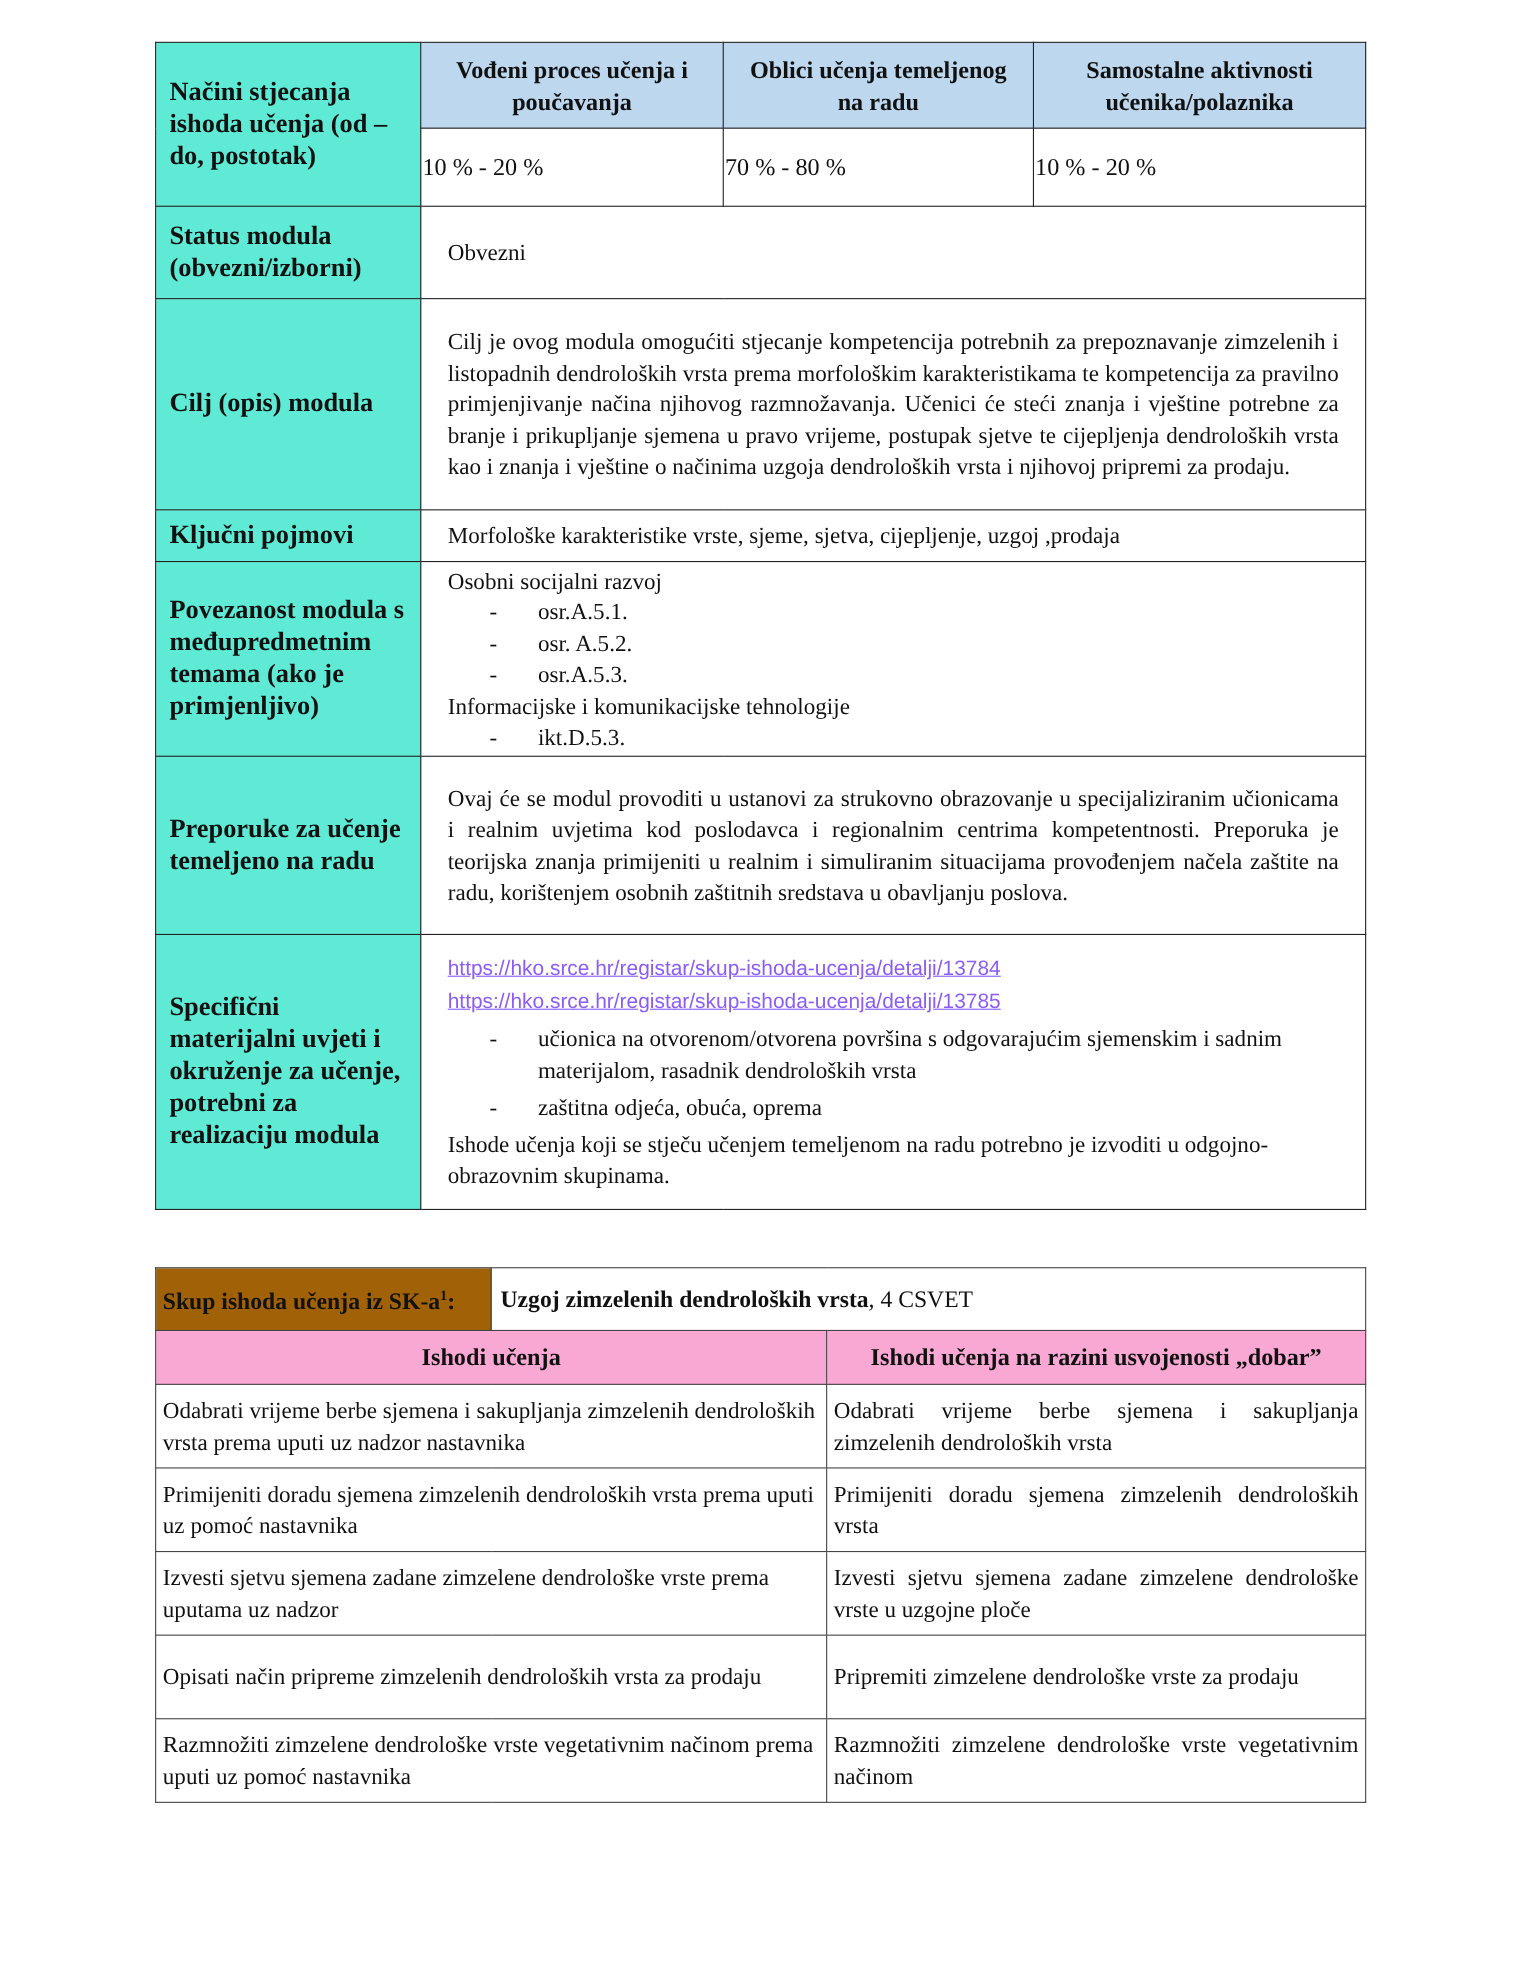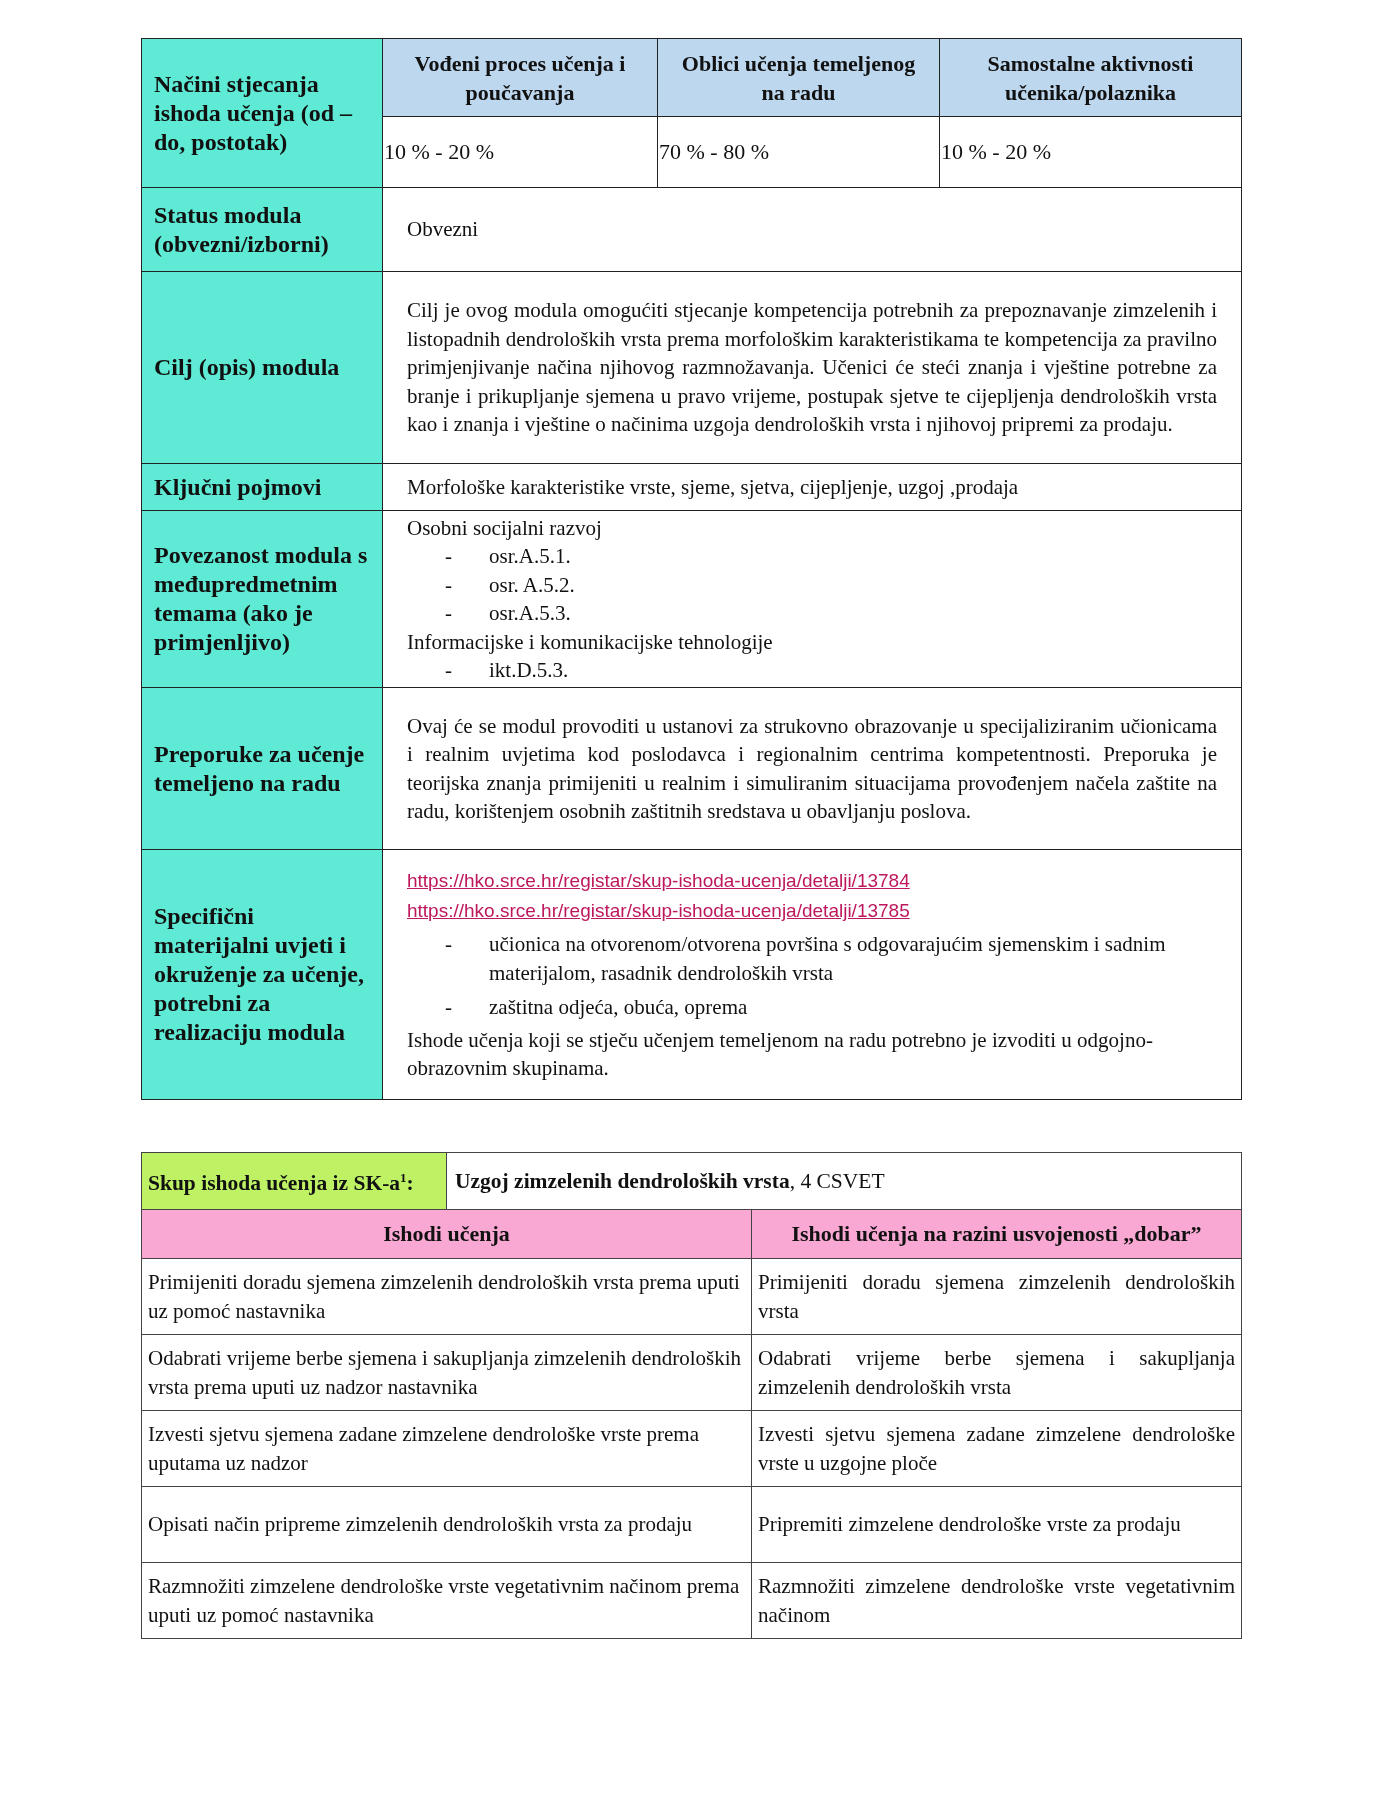--- a/index.html
+++ b/index.html
@@ -15,24 +15,24 @@
   .t1 .lab {
     background: #5eead4; font-weight: bold; padding: 4px 12px; font-size: 24px; line-height: 29px;
   }
   .t1 .hdr { background: #BDD7EE; font-weight: bold; text-align: center; padding: 6px 10px; font-size: 22px; line-height: 29px; margin-top: 40px; }
   .t1 .pct { height: 68px; font-size: 22px; }
   .t1 .val { padding: 6px 24px; }
   .just { text-align: justify; }
   .dash-list { list-style: none; margin: 0; padding: 0 0 0 38px; }
   .dash-list li { position: relative; padding-left: 44px; }
   .dash-list li::before { content: "-"; position: absolute; left: 0; }
-  a.link { color: #be185d; text-decoration: underline; font-family: "Liberation Sans", "DejaVu Sans", sans-serif; font-size: 19px; display: block; line-height: 30px; }
+  a.link { color: #8b5cf6; text-decoration: underline; font-family: "Liberation Sans", "DejaVu Sans", sans-serif; font-size: 19px; display: block; line-height: 30px; }
   .t2 { top: 1152px; width: 1100px; }
   .t2 td { border: 1.5px solid #444; padding: 6px 6px; }
-  .t2 .lab { background: #bef264; font-weight: bold; font-size: 21.5px; height: 44px; }
+  .t2 .lab { background: #a16207; font-weight: bold; font-size: 21.5px; height: 44px; }
   .t2 .title { font-weight: bold; font-size: 21.5px; padding-left: 8px; }
   .t2 .hdr { background: #f9a8d4; font-weight: bold; text-align: center; font-size: 22px; height: 36px; }
   .t2 .row td { height: 63px; }
   sup { font-size: 13px; }
 </style>
 </head>
 <body>
 
 <table class="t1">
   <colgroup>
@@ -108,26 +108,26 @@
   <tbody>
       <tr>
     <td class="lab"><span>Skup ishoda učenja iz SK-a</span><sup>1</sup><span>:</span></td>
     <td class="title" colspan="2"><span>Uzgoj zimzelenih dendroloških vrsta</span><span style="font-weight:normal">, 4 CSVET</span></td>
   </tr>
   <tr>
     <td class="hdr" colspan="2">Ishodi učenja</td>
     <td class="hdr">Ishodi učenja na razini usvojenosti „dobar”</td>
   </tr>
   <tr class="row">
+    <td colspan="2">Odabrati vrijeme berbe sjemena i sakupljanja zimzelenih dendroloških vrsta prema uputi uz nadzor nastavnika</td>
+    <td class="just"> Odabrati vrijeme berbe sjemena i sakupljanja zimzelenih dendroloških vrsta</td>
+  </tr>
+  <tr class="row">
     <td colspan="2">Primijeniti doradu sjemena zimzelenih dendroloških vrsta prema uputi uz pomoć nastavnika</td>
     <td class="just">Primijeniti doradu sjemena zimzelenih dendroloških vrsta</td>
-  </tr>
-  <tr class="row">
-    <td colspan="2">Odabrati vrijeme berbe sjemena i sakupljanja zimzelenih dendroloških vrsta prema uputi uz nadzor nastavnika</td>
-    <td class="just"> Odabrati vrijeme berbe sjemena i sakupljanja zimzelenih dendroloških vrsta</td>
   </tr>
   <tr class="row">
     <td colspan="2">Izvesti sjetvu sjemena zadane zimzelene dendrološke vrste prema uputama uz nadzor</td>
     <td class="just">Izvesti sjetvu sjemena zadane zimzelene dendrološke vrste u uzgojne ploče</td>
   </tr>
   <tr class="row">
     <td colspan="2">Opisati način pripreme zimzelenih dendroloških vrsta za prodaju</td>
     <td class="just">Pripremiti zimzelene dendrološke vrste za prodaju</td>
   </tr>
   <tr class="row">

